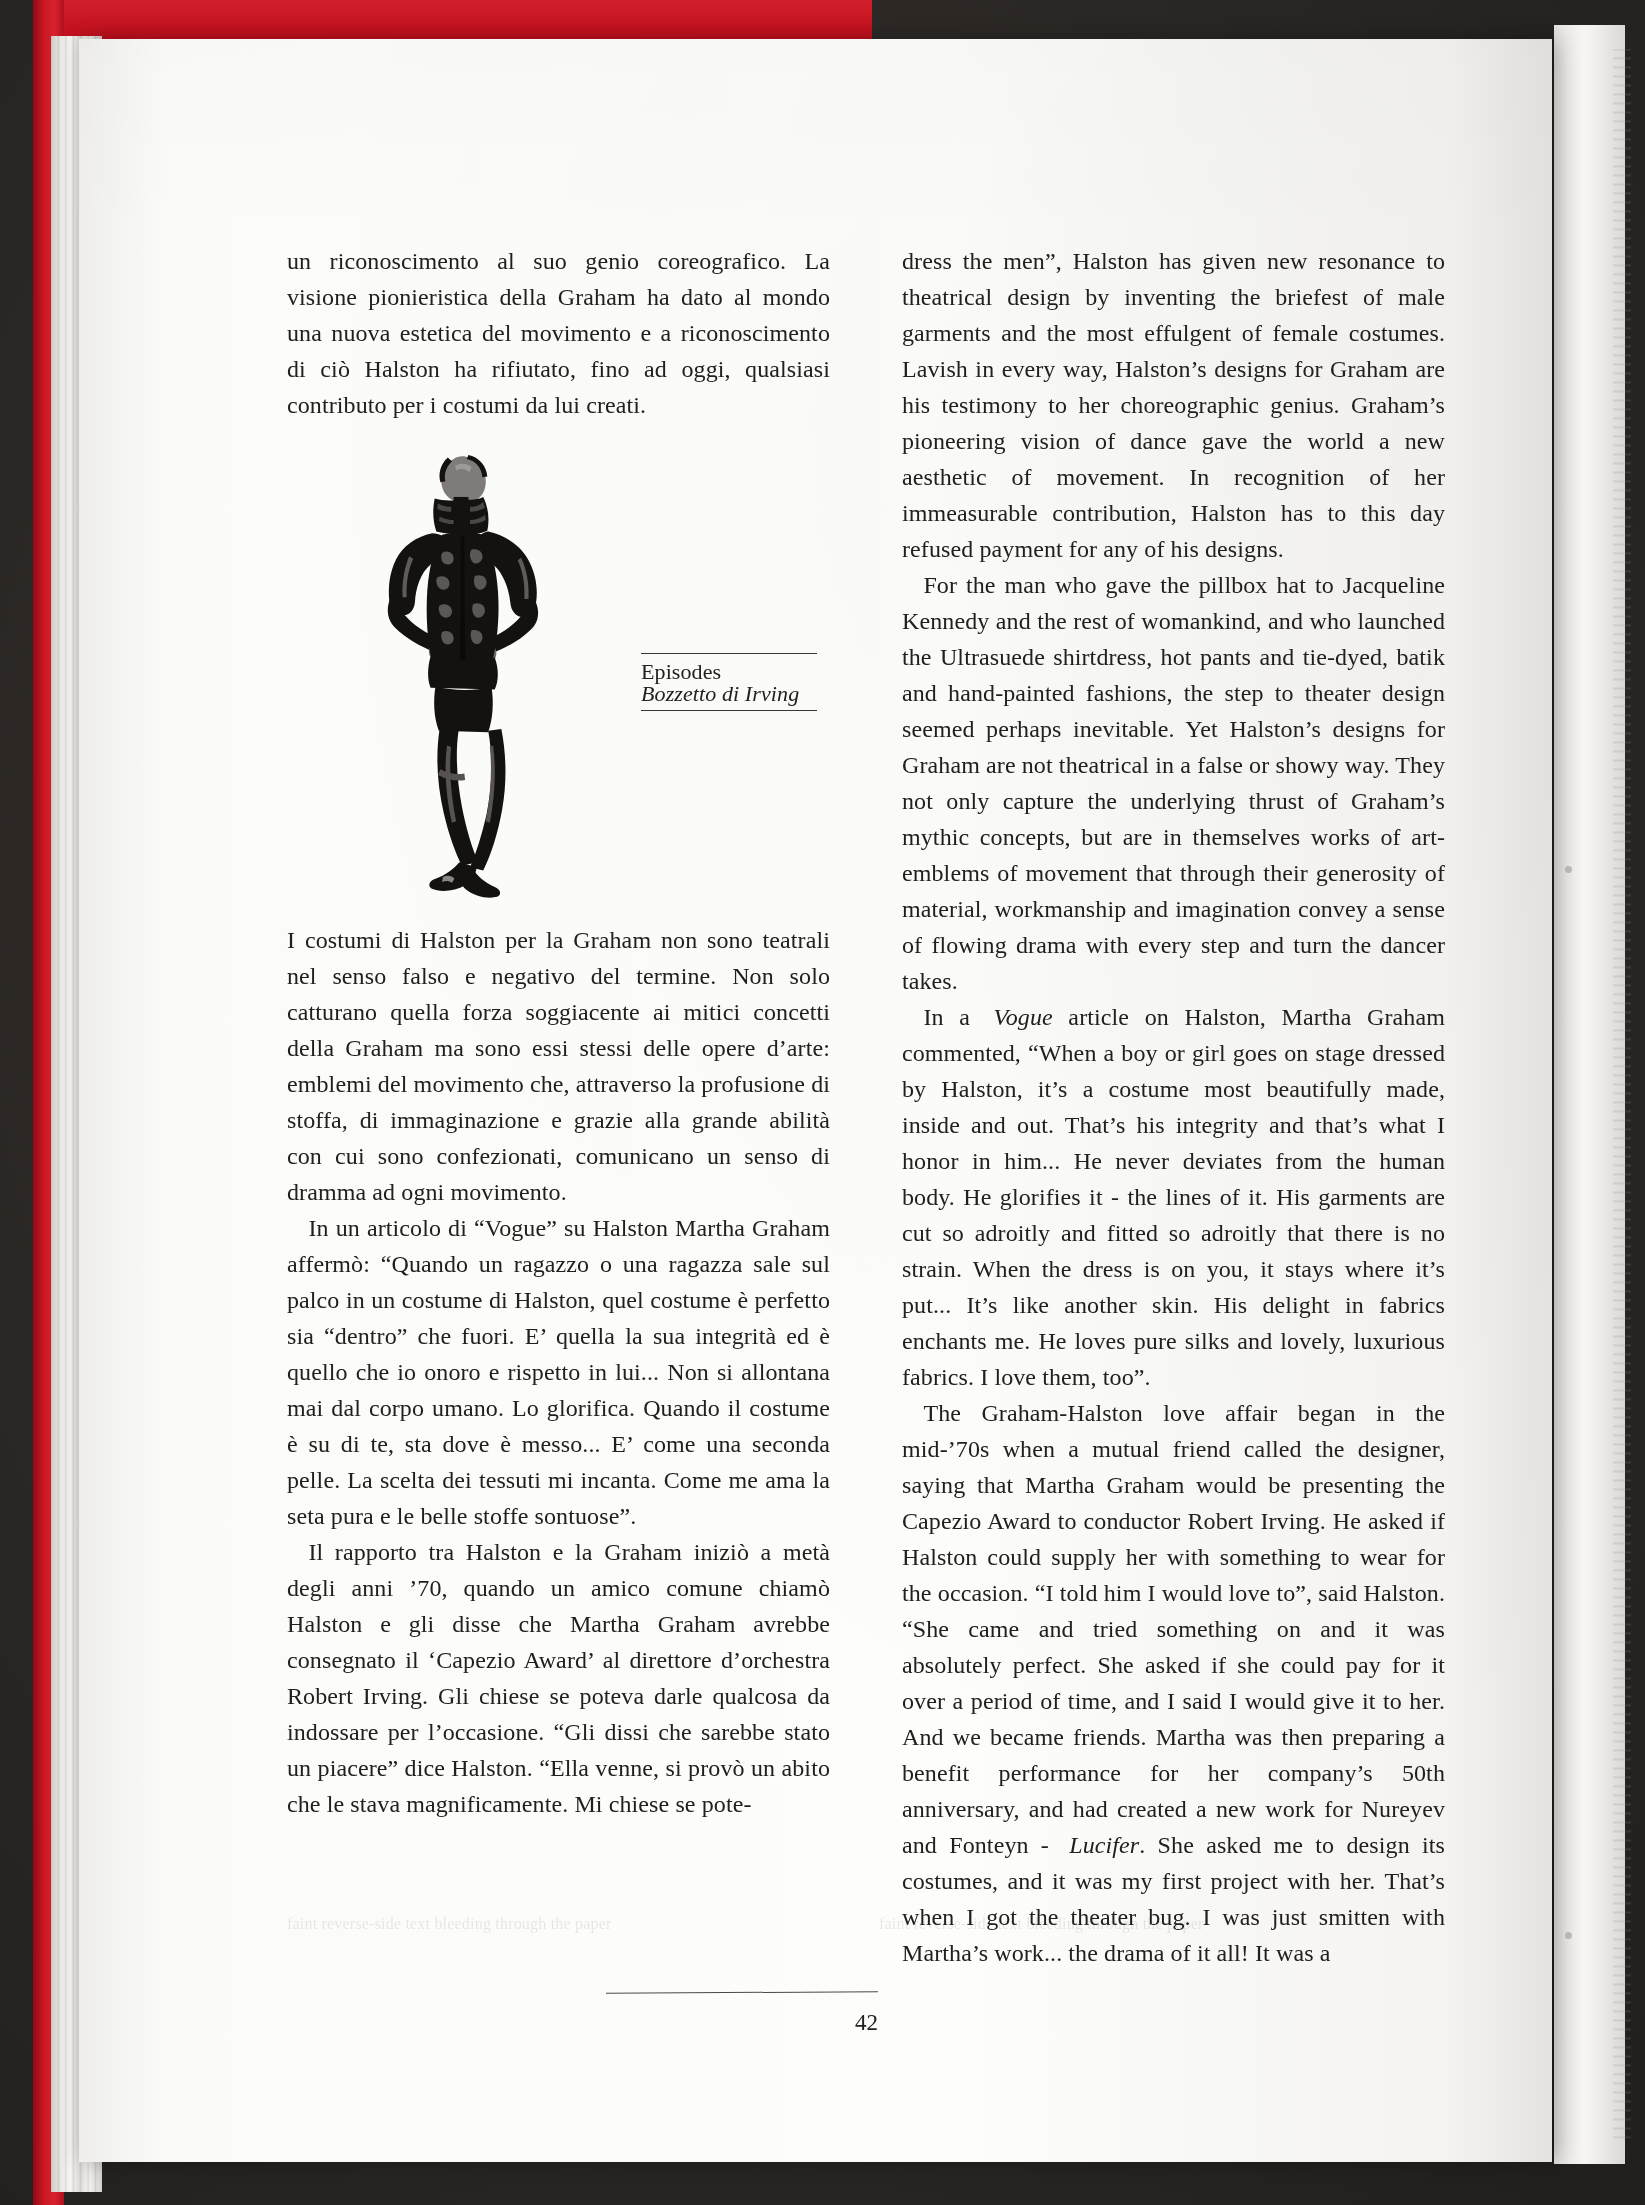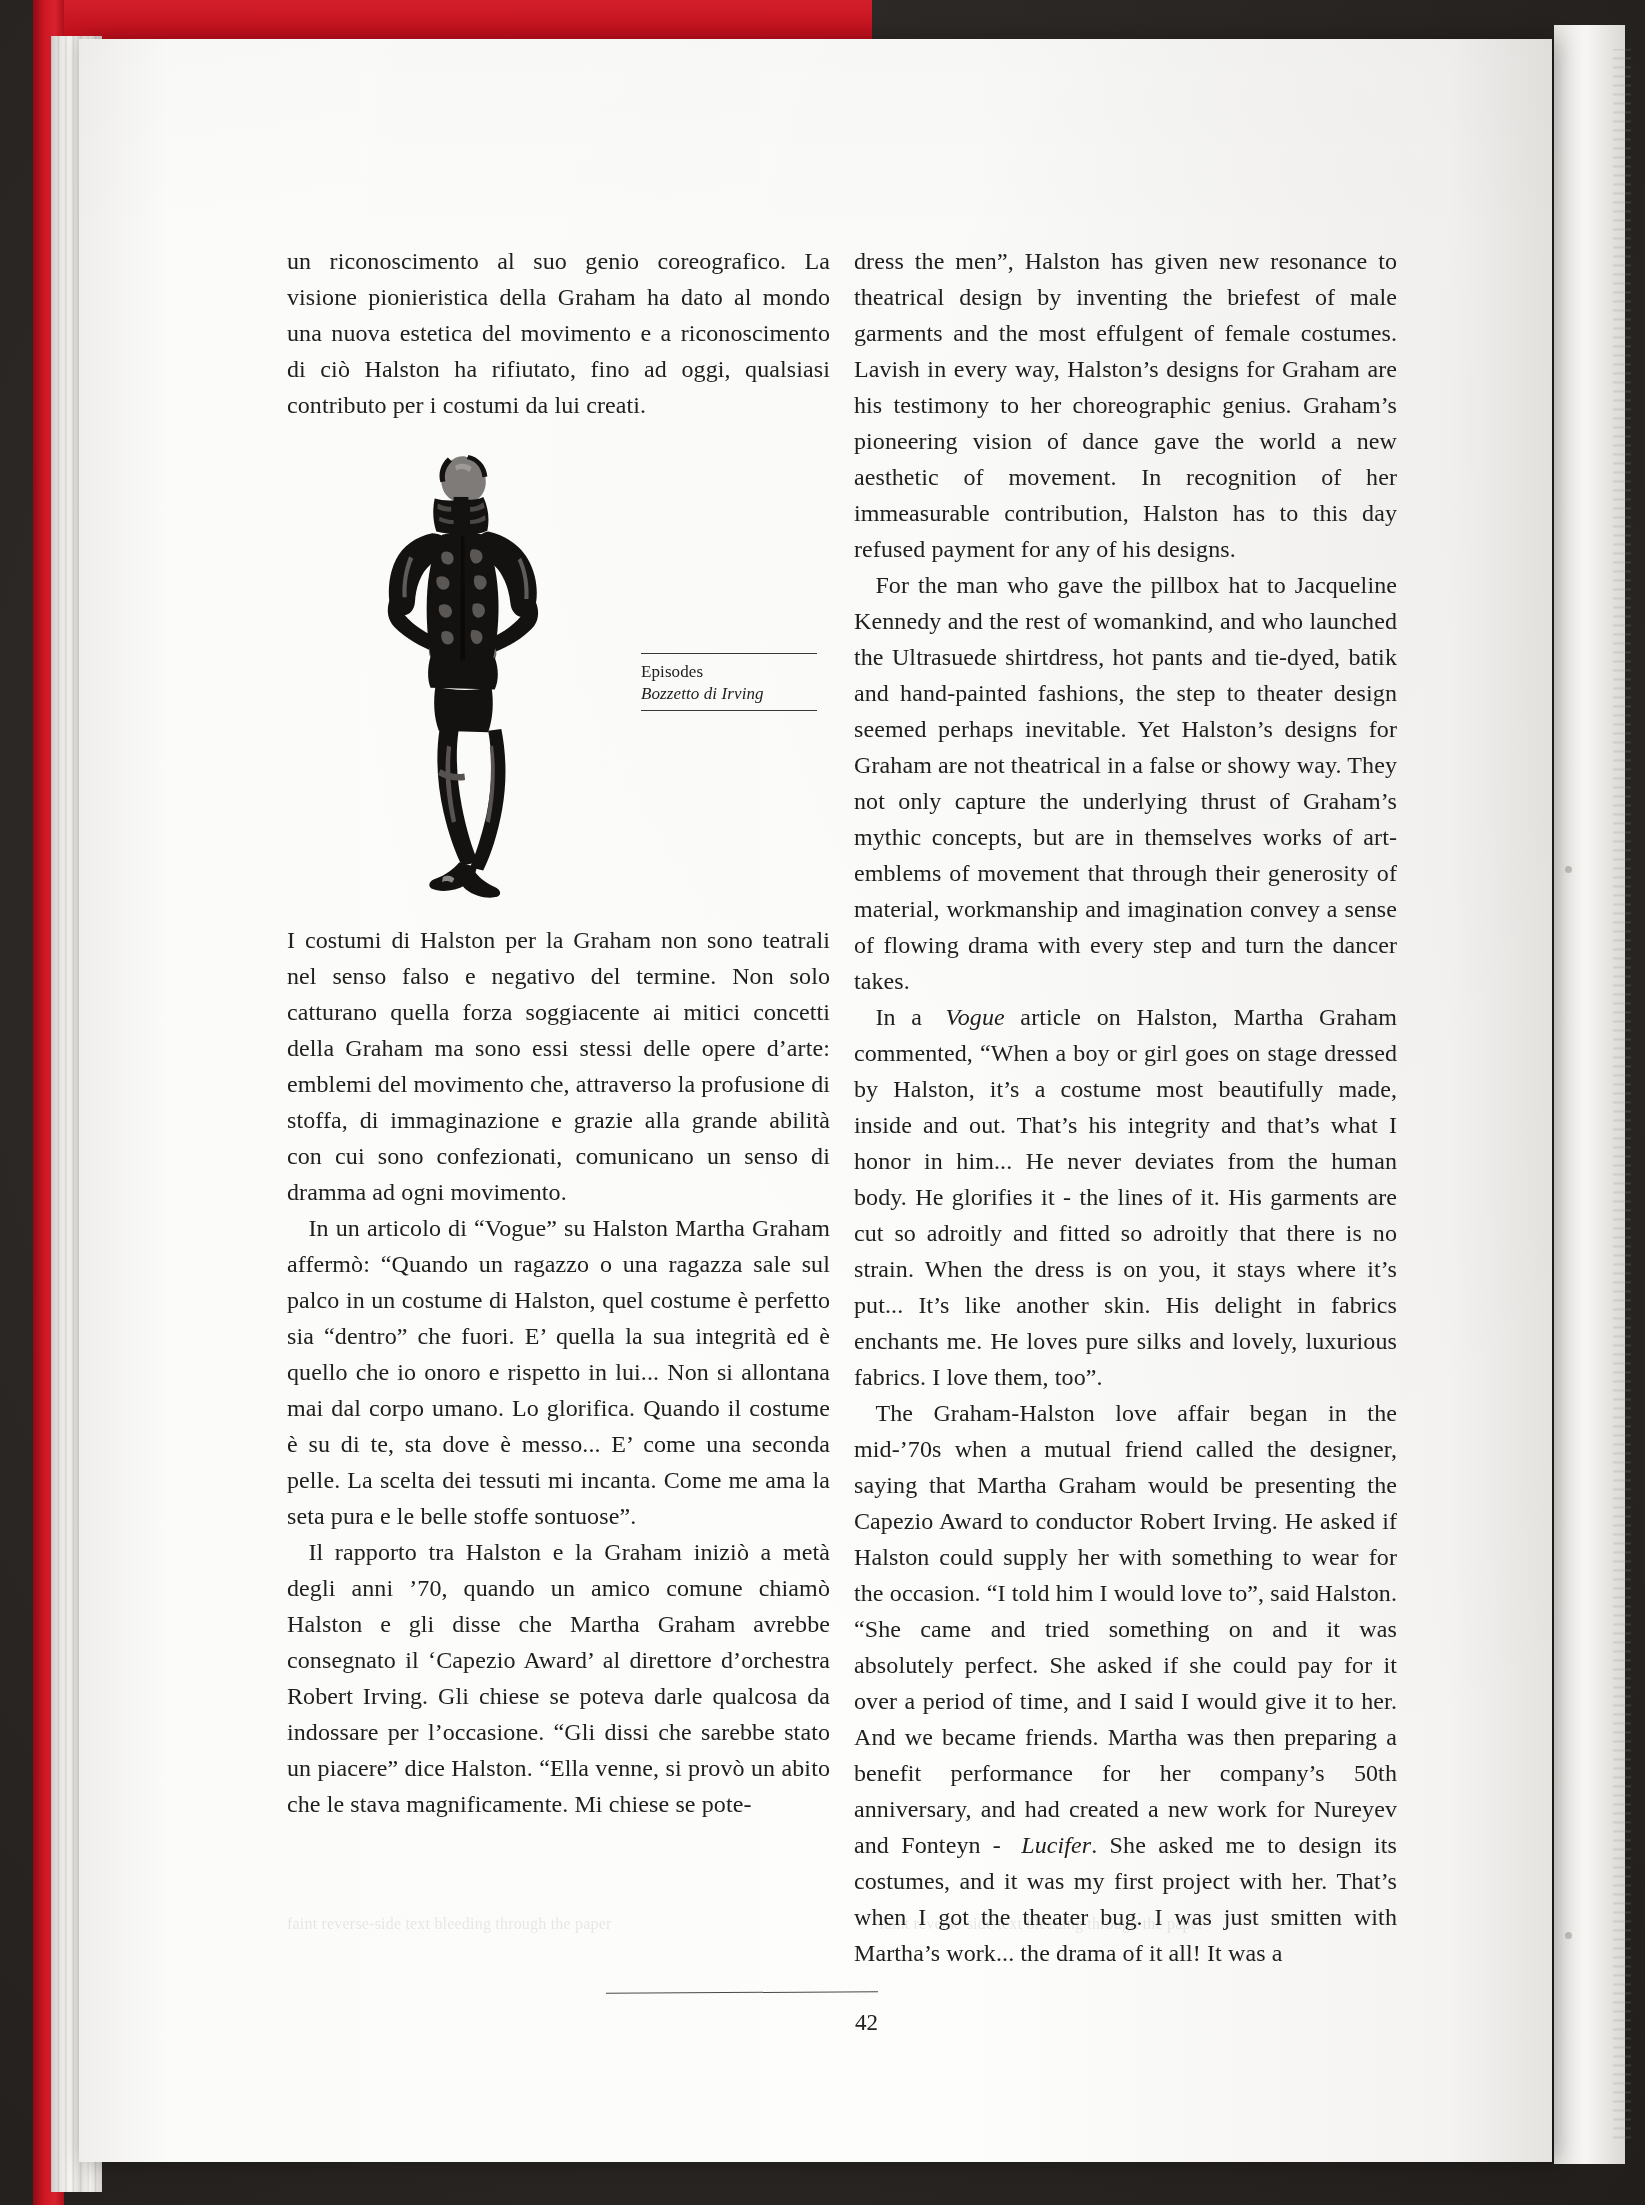--- a/index.html
+++ b/index.html
@@ -140,21 +140,21 @@
     top: 204px;
     width: 543px;
     color: #22201f;
     font-size: 24px;
     line-height: 36px;
     text-align: justify;
     text-justify: inter-word;
     letter-spacing: 0.1px;
   }
   .col-left  { left: 208px; }
-  .col-right { left: 775px; }
+  .col-right { left: 823px; }
 
   .col p { margin: 0; }
   .col p + p { text-indent: 21.4px; }
   .col p.no-indent { text-indent: 0; }
   .col i { font-style: italic; margin-left: 8px; }
 
   
   .figure-block {
     position: relative;
     width: 543px;
@@ -173,21 +173,21 @@
 
   
   .caption {
     position: absolute;
     left: 354px;
     top: 212px;
     width: 176px;
     padding: 7.4px 0 5.8px 0;
     border-top: 1.3px solid #3a3836;
     border-bottom: 1.3px solid #3a3836;
-    font-size: 17px;
+    font-size: 22px;
     line-height: 21.4px;
     color: #23211f;
   }
   .caption .cap-title { font-style: normal; }
   .caption .cap-sub { font-style: italic; }
 
   
   .folio-rule {
     position: absolute;
     left: 527px;

